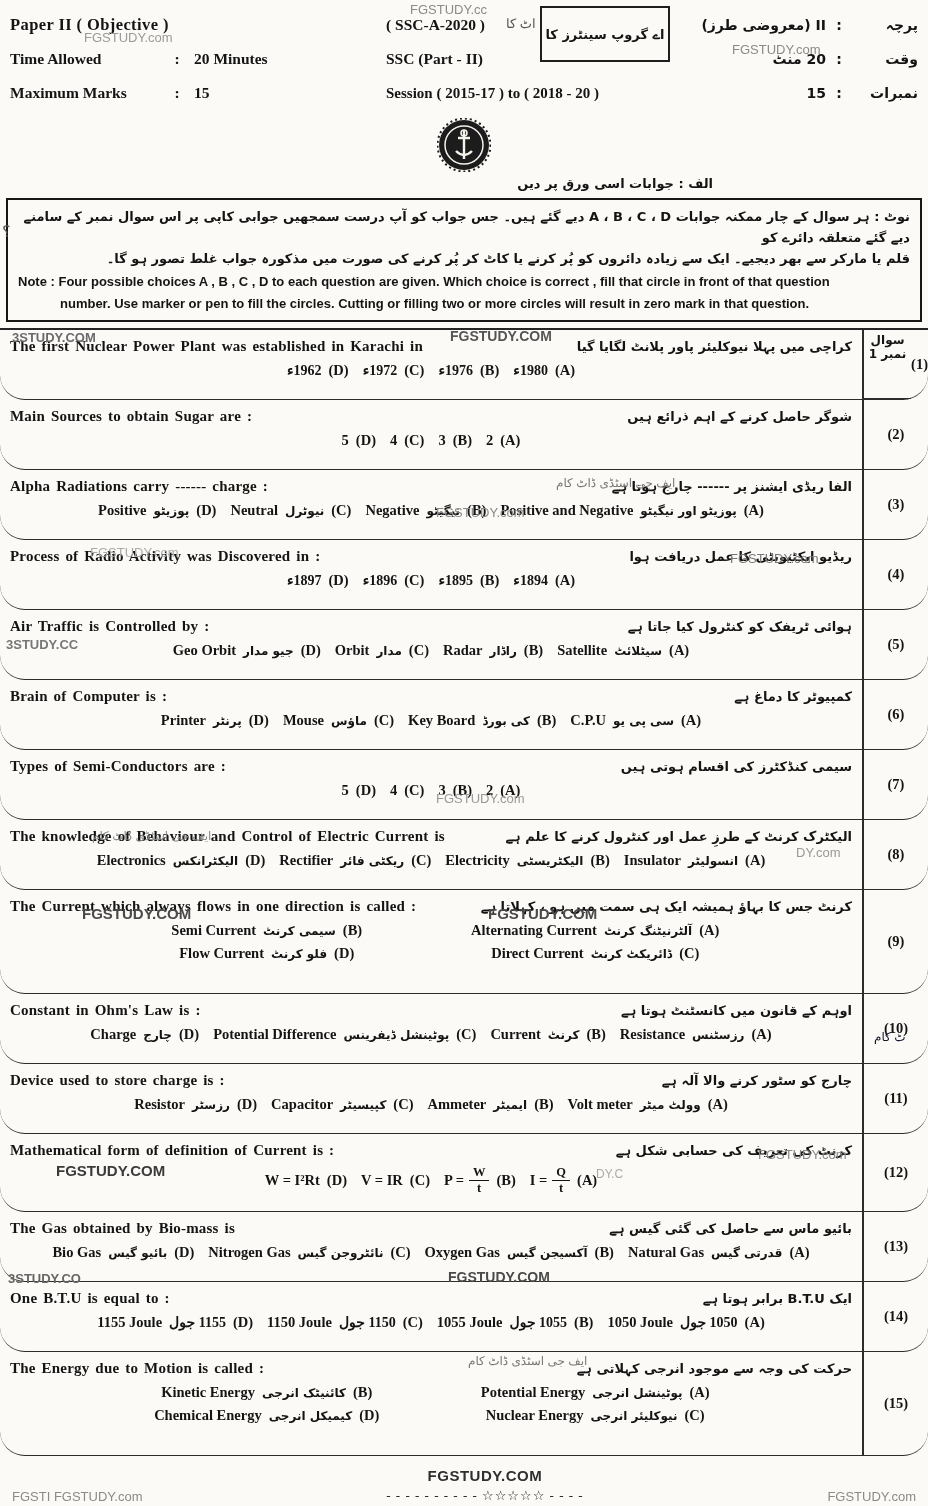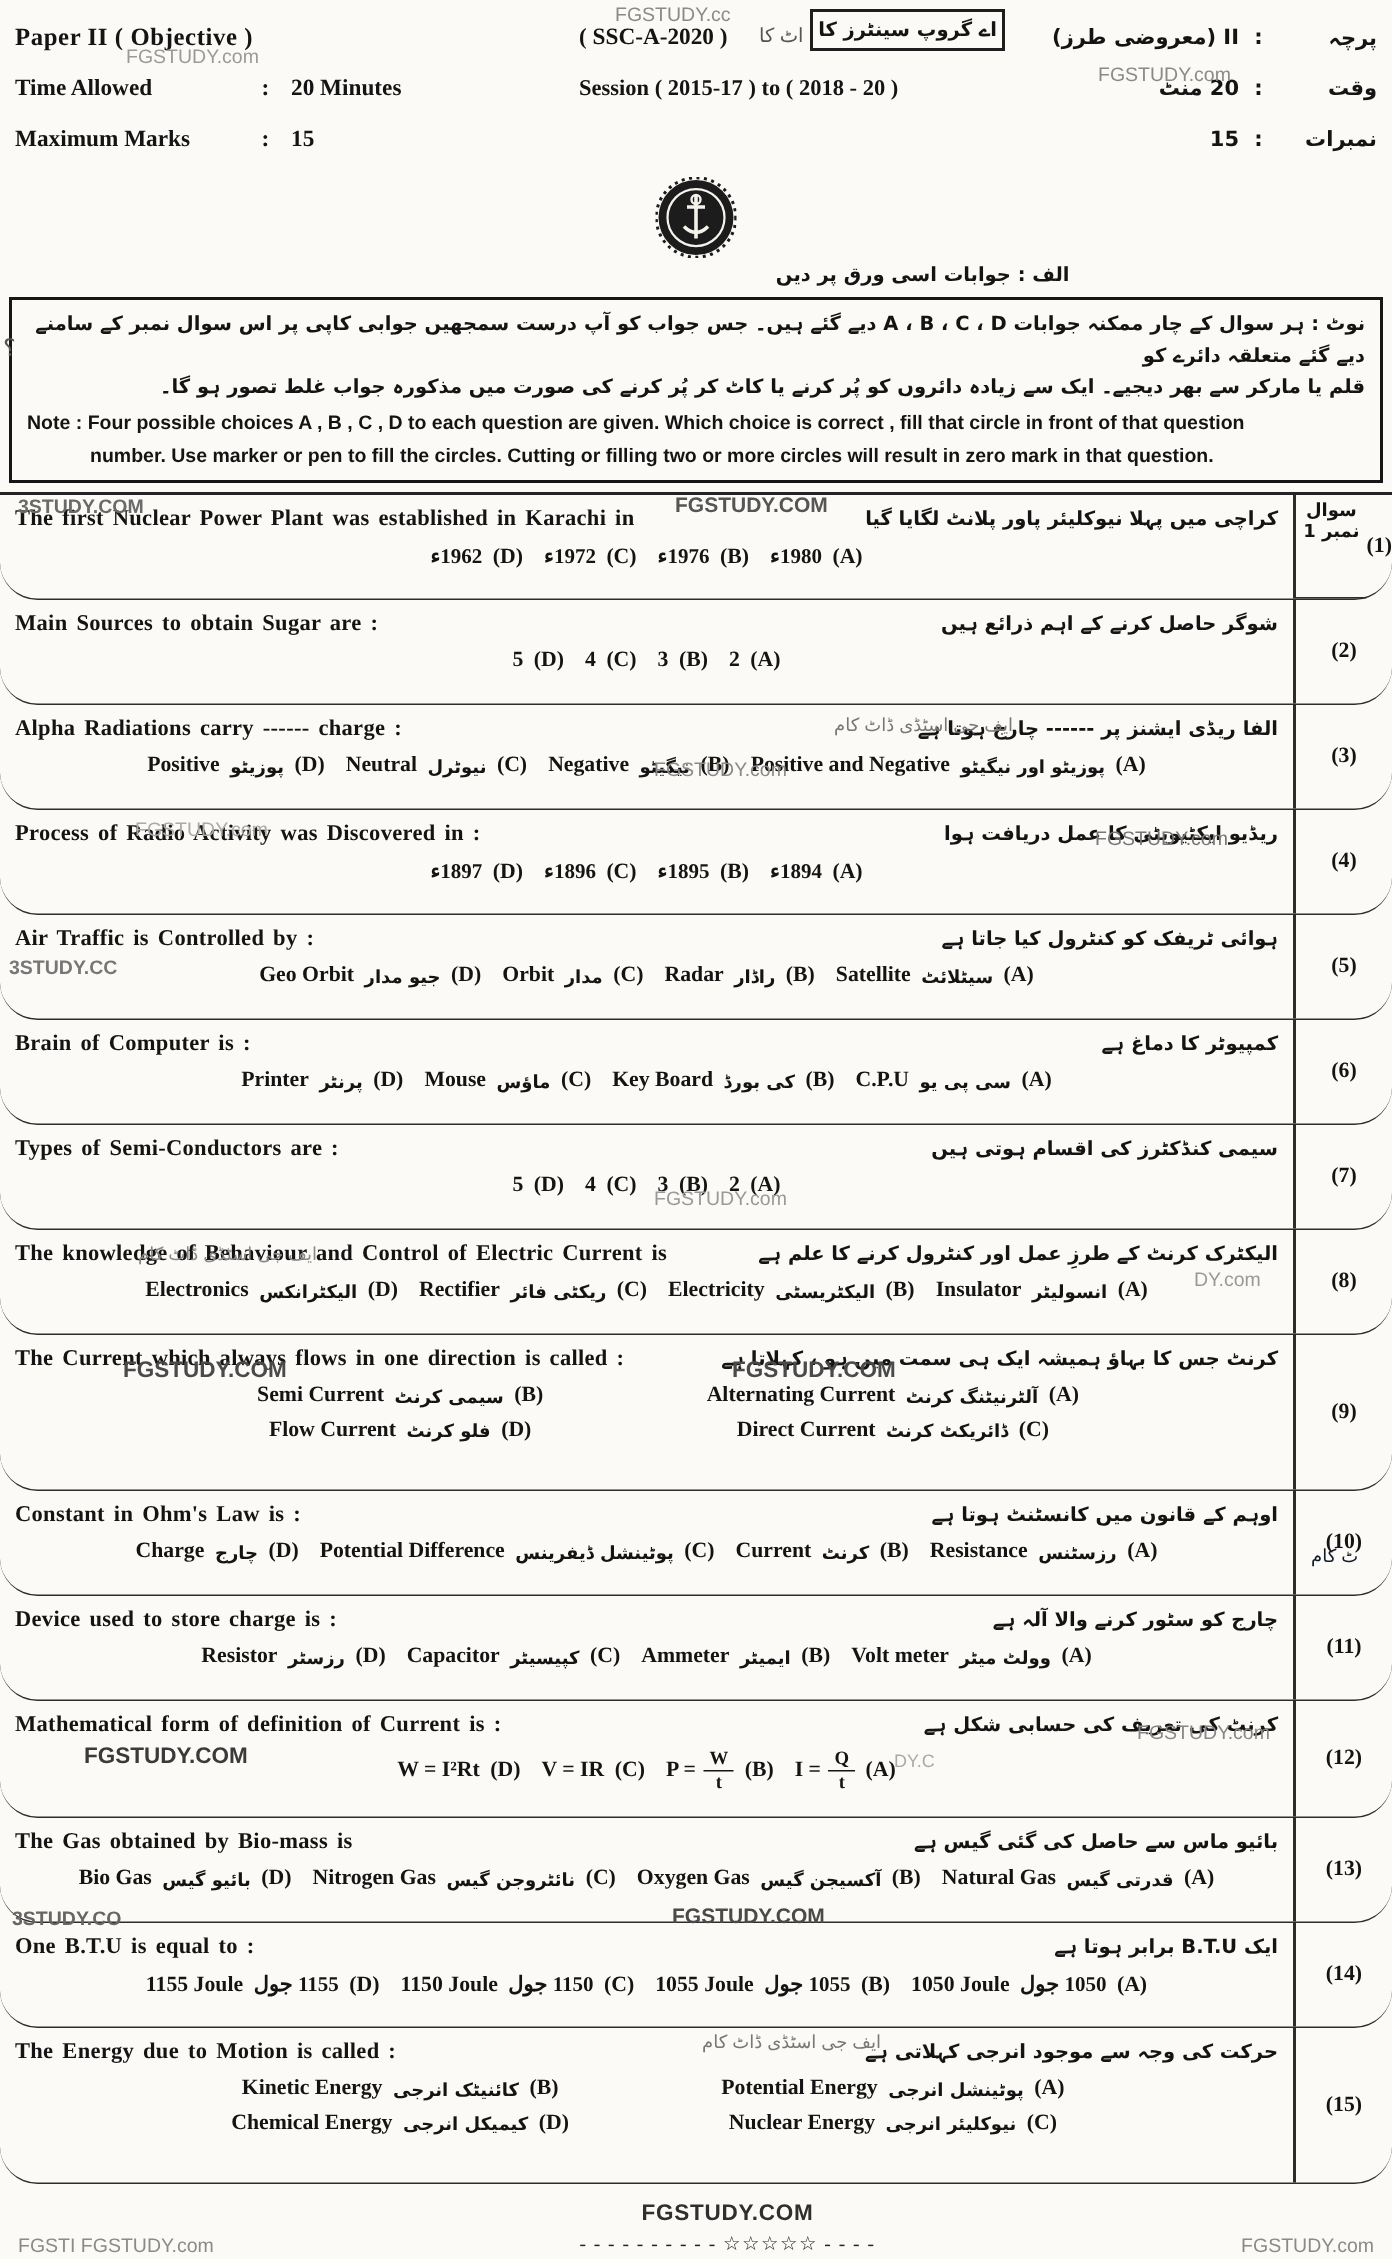--- a/index.html
+++ b/index.html
@@ -19,21 +19,21 @@
   .kv-label { width:150px; }
   .kv-colon { width:34px; text-align:center; }
   .h-center .h-row { justify-content:flex-start; padding-left:46px; }
   .h-session { font-size:15px; }
   .h-right { direction:rtl; }
   .ukv { display:flex; width:226px; font-weight:bold; font-size:14px; }
   .ukv-label { width:66px; }
   .ukv-colon { width:26px; text-align:center; }
   .ukv-value { flex:1; }
   .group-box {
-    position:absolute; left:540px; top:6px; width:130px; height:28px;
+    position:absolute; left:540px; top:6px; width:130px; height:56px;
     border:2px solid #1e1e1e; display:flex; align-items:center; justify-content:center;
     font-size:13px; font-weight:bold; direction:rtl; background:#fbfaf6;
   }
 
   
   .logo-row { display:flex; justify-content:center; padding:4px 0 0 0; height:60px; }
 
   
   .pre-note { direction:rtl; text-align:right; margin:2px 215px 2px 0; font-size:13px; font-weight:bold; height:20px; }
   .note-box { margin:0 6px 6px 6px; border:2.5px solid #161616; padding:6px 10px 7px 10px; background:#fbfaf6; }
@@ -96,20 +96,21 @@
         <div class="kv">
           <span class="kv-label">Maximum Marks</span>
           <span class="kv-colon">:</span>
           <span class="kv-value">15</span>
         </div>
       </div>
     </div>
 
     <div class="h-center">
       <div class="h-row">( SSC-A-2020 )</div>
+      <div class="h-row">SSC (Part - II)</div>
       <div class="h-row h-session">Session ( 2015-17 )  to ( 2018 - 20 )</div>
     </div>
 
     <div class="h-right ur">
       <div class="h-row">
         <div class="ukv">
           <span class="ukv-label">پرچہ</span>
           <span class="ukv-colon">:</span>
           <span class="ukv-value">II (معروضی طرز)</span>
         </div>

